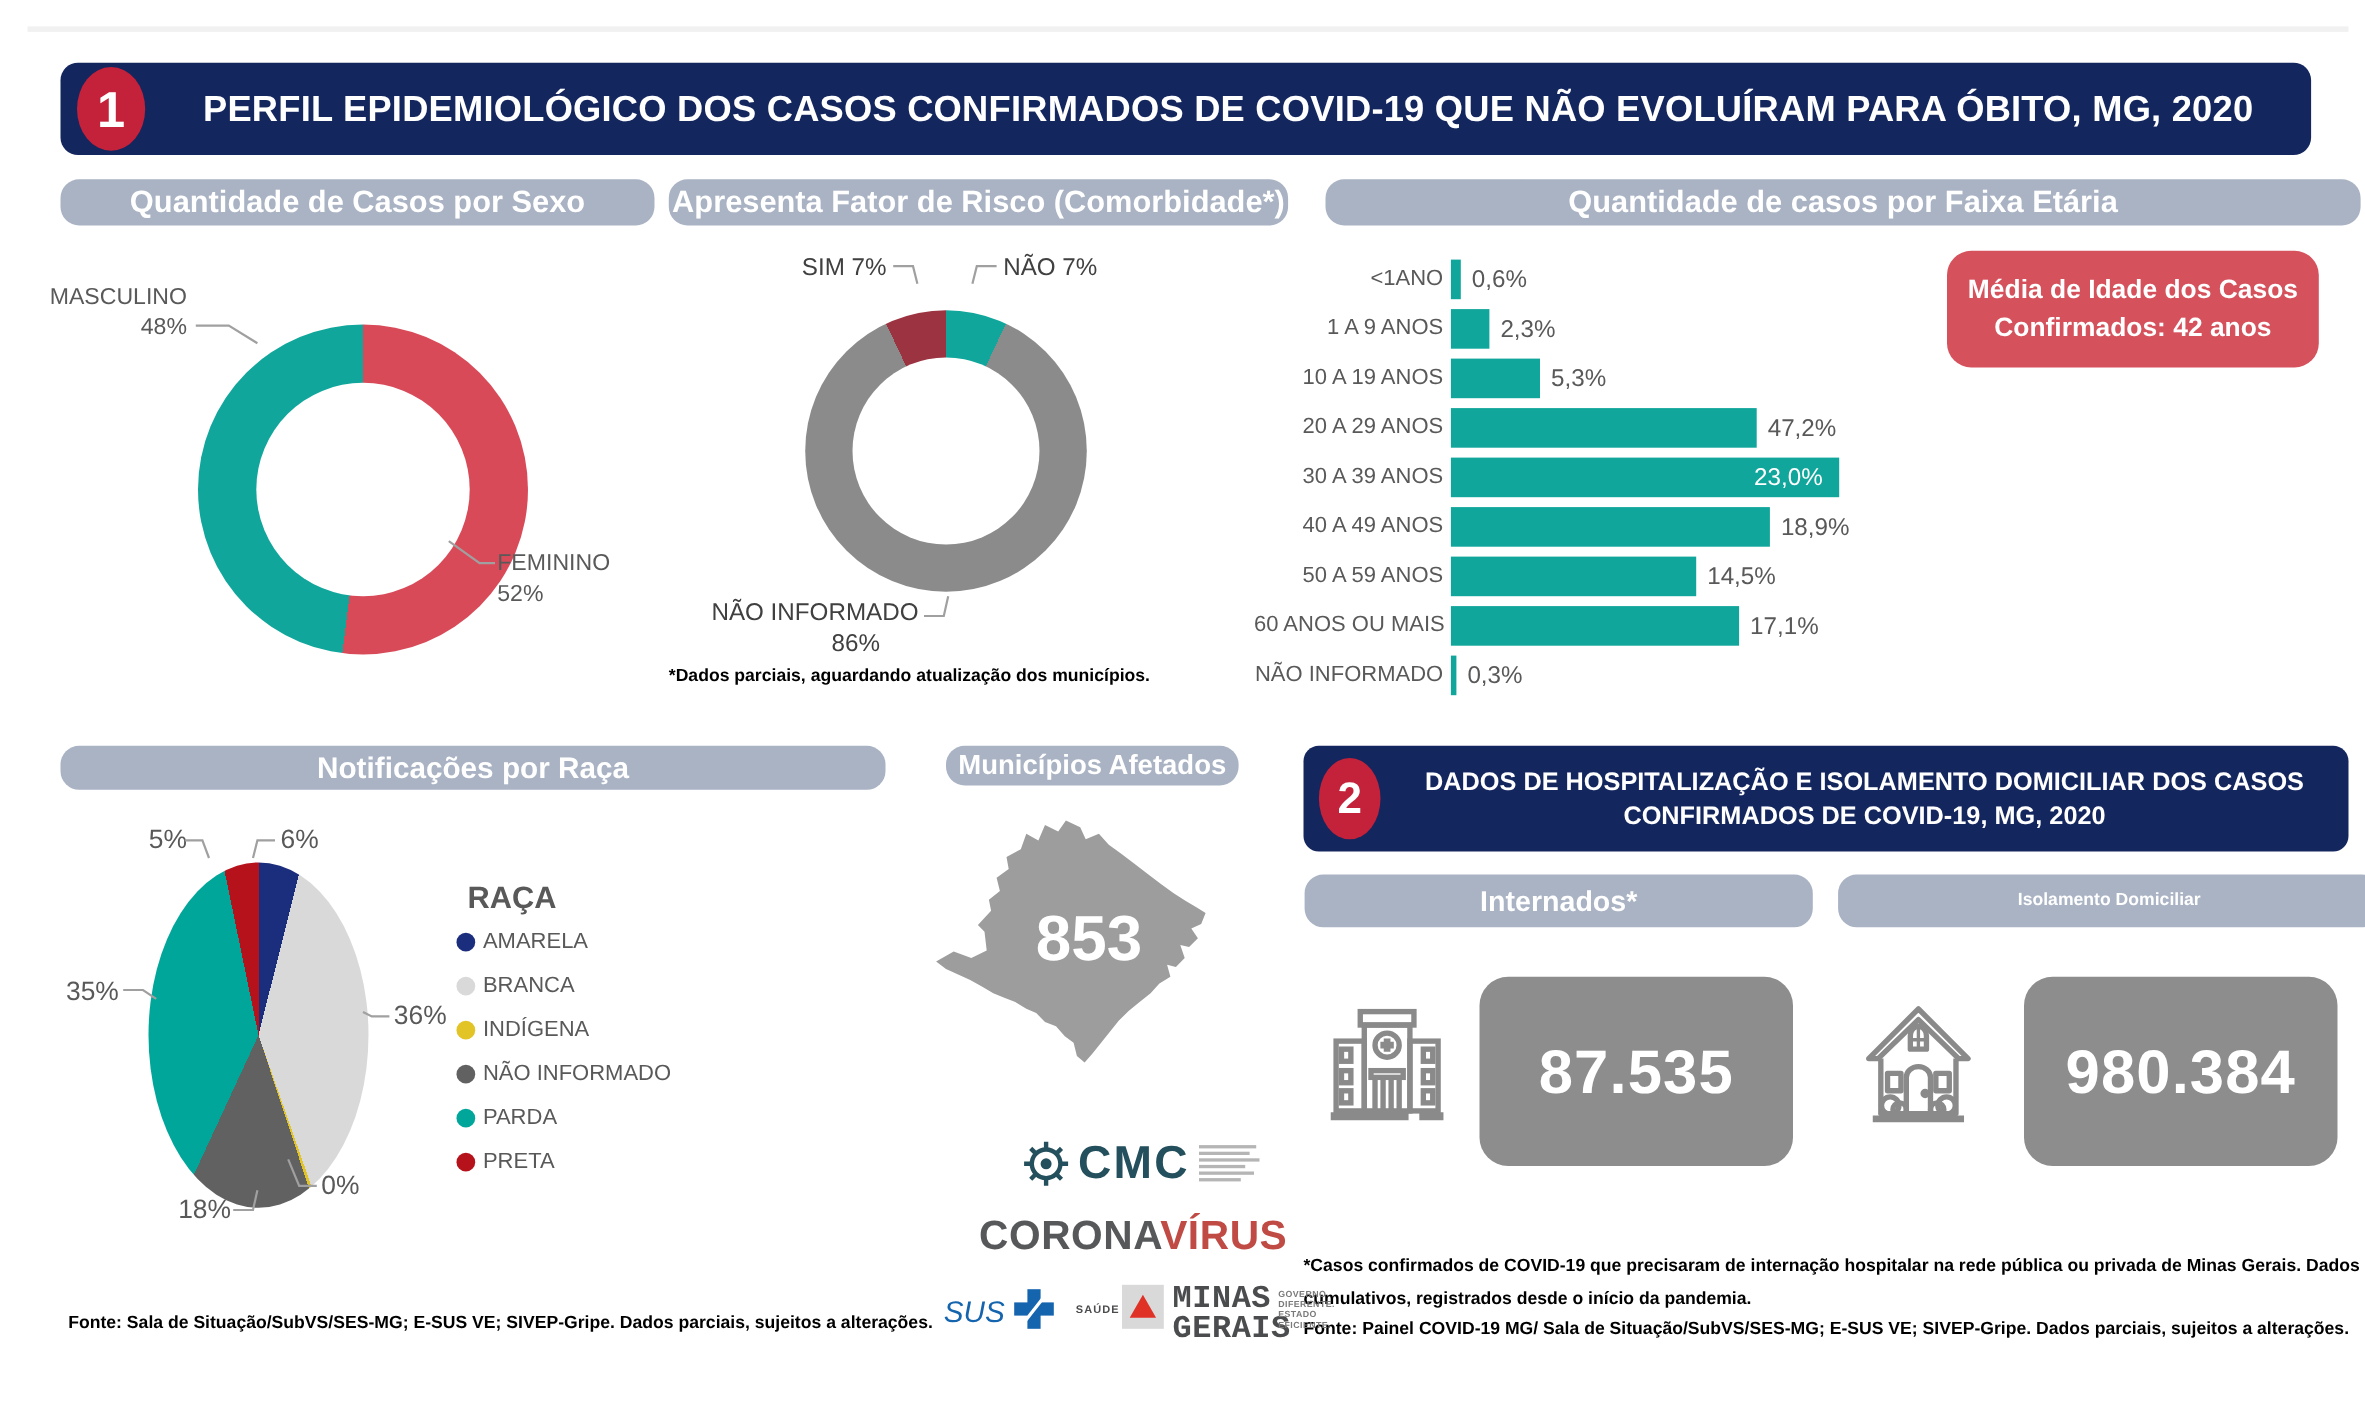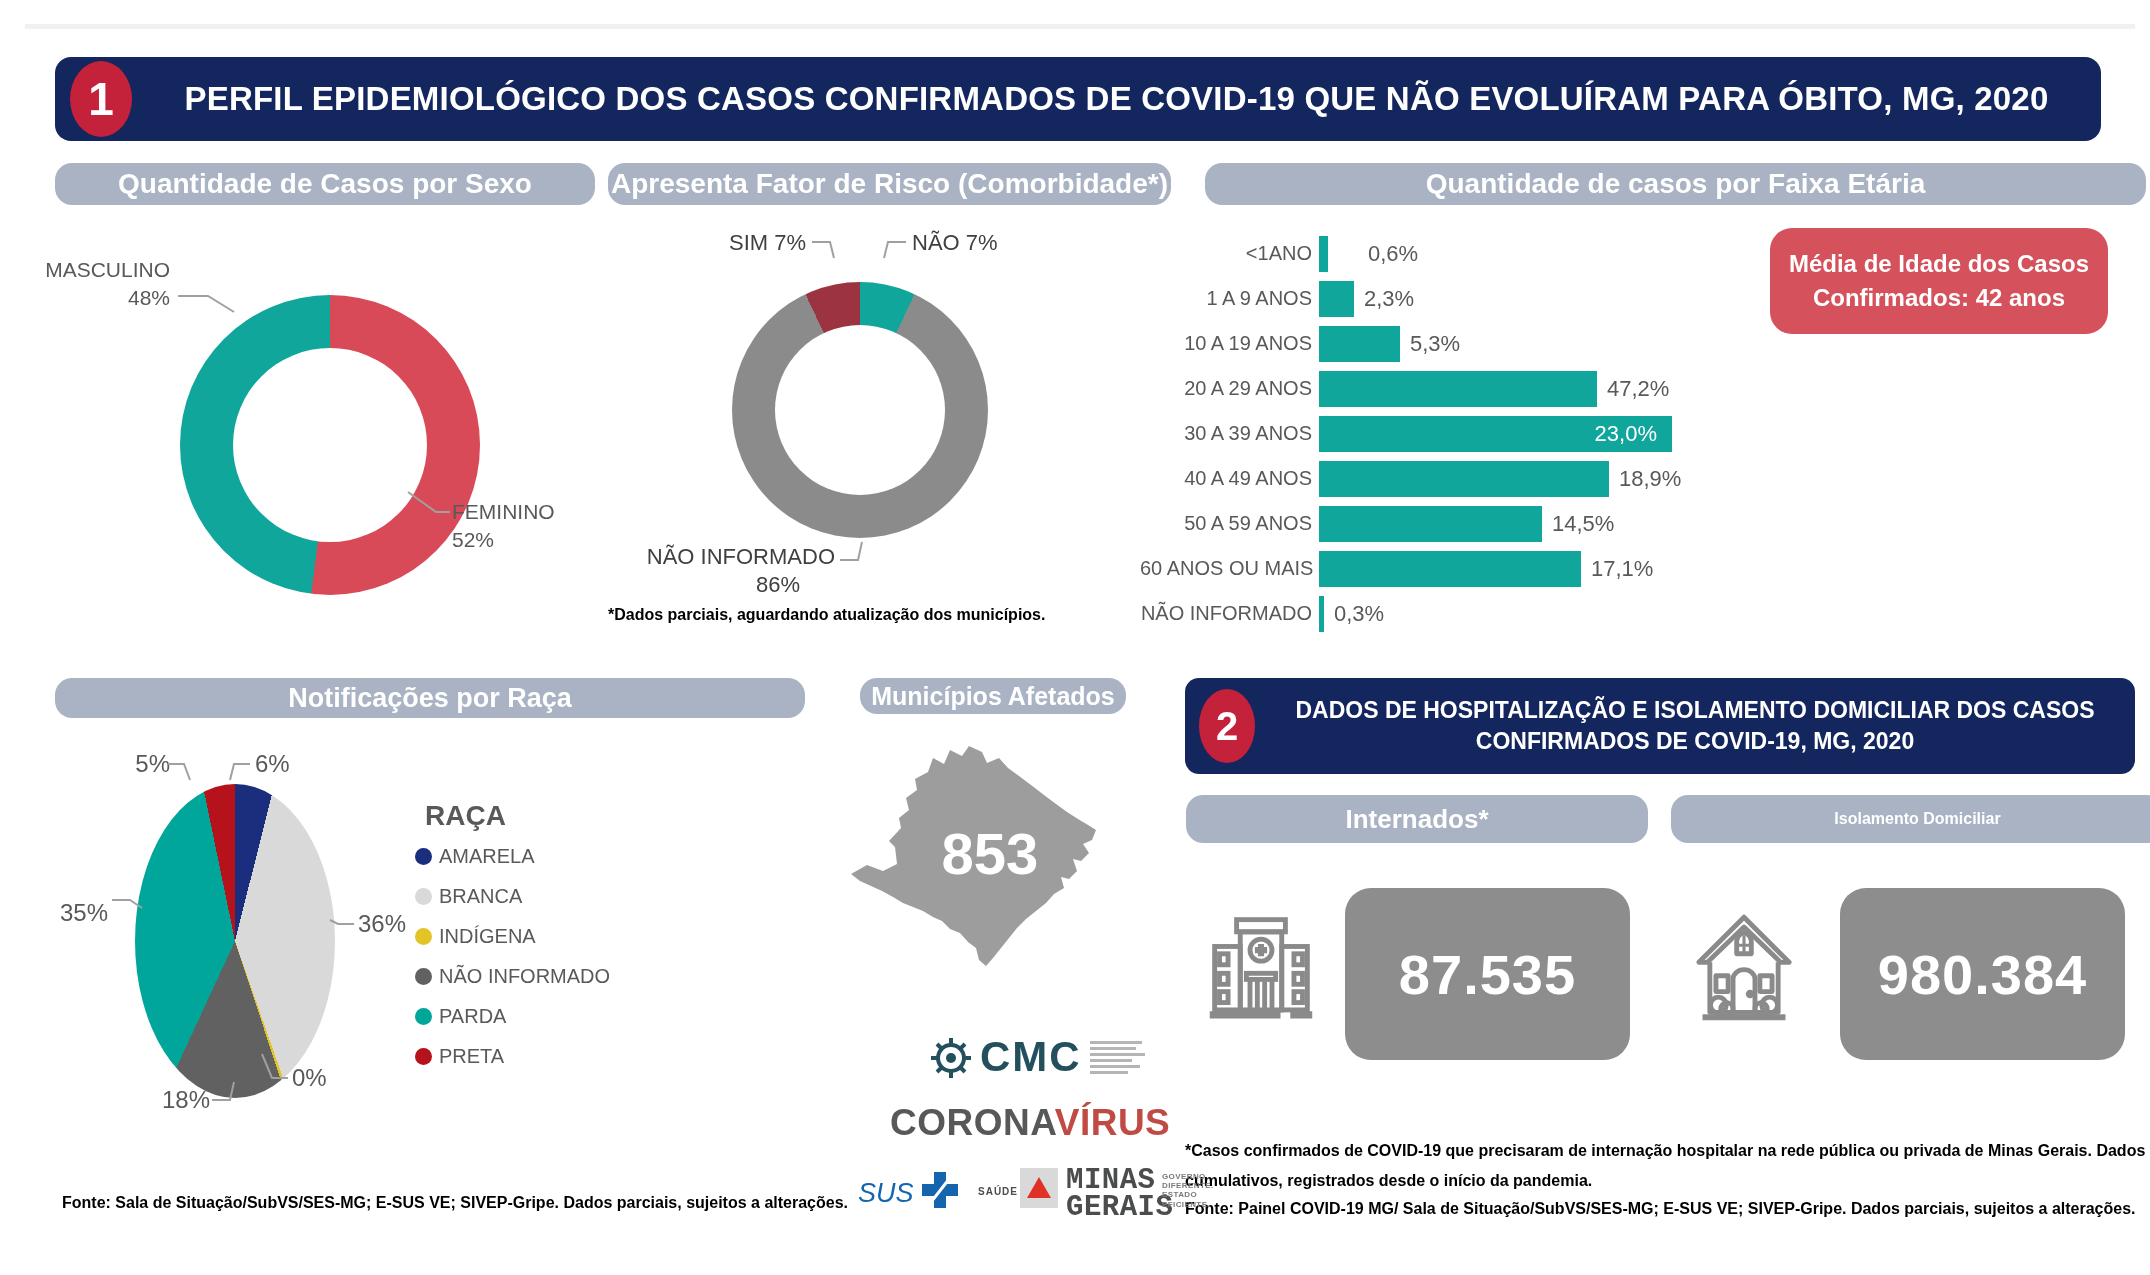--- a/index.html
+++ b/index.html
@@ -119,21 +119,21 @@
   <div class="abs risco-lbl" style="left:912px;top:230px;">NÃO 7%</div>
   <div class="abs risco-lbl lblr" style="left:615px;top:544px;width:220px;">NÃO INFORMADO</div>
   <div class="abs risco-lbl lblr" style="left:615px;top:572px;width:185px;">86%</div>
   <div class="abs footnote-b" style="left:608px;top:606px;">*Dados parciais, aguardando atualização dos municípios.</div>
 
   <div class="abs" id="faixa-bars">
       <div class="bar-row">
         <span class="bar-cat">&lt;1ANO</span>
         <div class="bar-track">
           <div class="bar-fill" style="width: 9px; background: rgb(16, 166, 155);"></div>
-          <span class="bar-val" style="left: 19px; margin-left: 30px;">0,6%</span>
+          <span class="bar-val" style="left: 19px;">0,6%</span>
         </div>
       </div>
       <div class="bar-row">
         <span class="bar-cat">1 A 9 ANOS</span>
         <div class="bar-track">
           <div class="bar-fill" style="width: 35px; background: rgb(16, 166, 155);"></div>
           <span class="bar-val" style="left: 45px;">2,3%</span>
         </div>
       </div>
       <div class="bar-row">
@@ -187,21 +187,21 @@
       </div>
     </div>
   <div class="abs hl-box">
     <div>Média de Idade dos Casos</div>
     <div>Confirmados: 42 anos</div>
   </div>
 
   <div class="abs" id="raca-pie" style="background: conic-gradient(rgb(27, 45, 125) 0%, rgb(27, 45, 125) 6%, rgb(217, 217, 217) 6%, rgb(217, 217, 217) 42%, rgb(226, 196, 39) 42%, rgb(226, 196, 39) 42.4%, rgb(97, 97, 97) 42.4%, rgb(97, 97, 97) 60%, rgb(0, 166, 154) 60%, rgb(0, 166, 154) 95%, rgb(181, 18, 27) 95%, rgb(181, 18, 27) 100%);"></div>
   <div class="abs pie-lbl lblr" style="left:120px;top:750px;width:50px;">5%</div>
   <div class="abs pie-lbl" style="left:255px;top:750px;">6%</div>
-  <div class="abs pie-lbl lblr" style="left:48px;top:888px;width:60px;margin-top:11px;">35%</div>
+  <div class="abs pie-lbl lblr" style="left:48px;top:888px;width:60px;">35%</div>
   <div class="abs pie-lbl" style="left:358px;top:910px;">36%</div>
   <div class="abs pie-lbl" style="left:292px;top:1064px;">0%</div>
   <div class="abs pie-lbl lblr" style="left:150px;top:1086px;width:60px;">18%</div>
   <div class="abs legend-title">RAÇA</div>
   <div class="abs" id="raca-legend">
       <div class="legend-item">
         <span class="legend-dot" style="background: rgb(27, 45, 125);"></span>
         <span class="legend-label">AMARELA</span>
       </div>
       <div class="legend-item">

